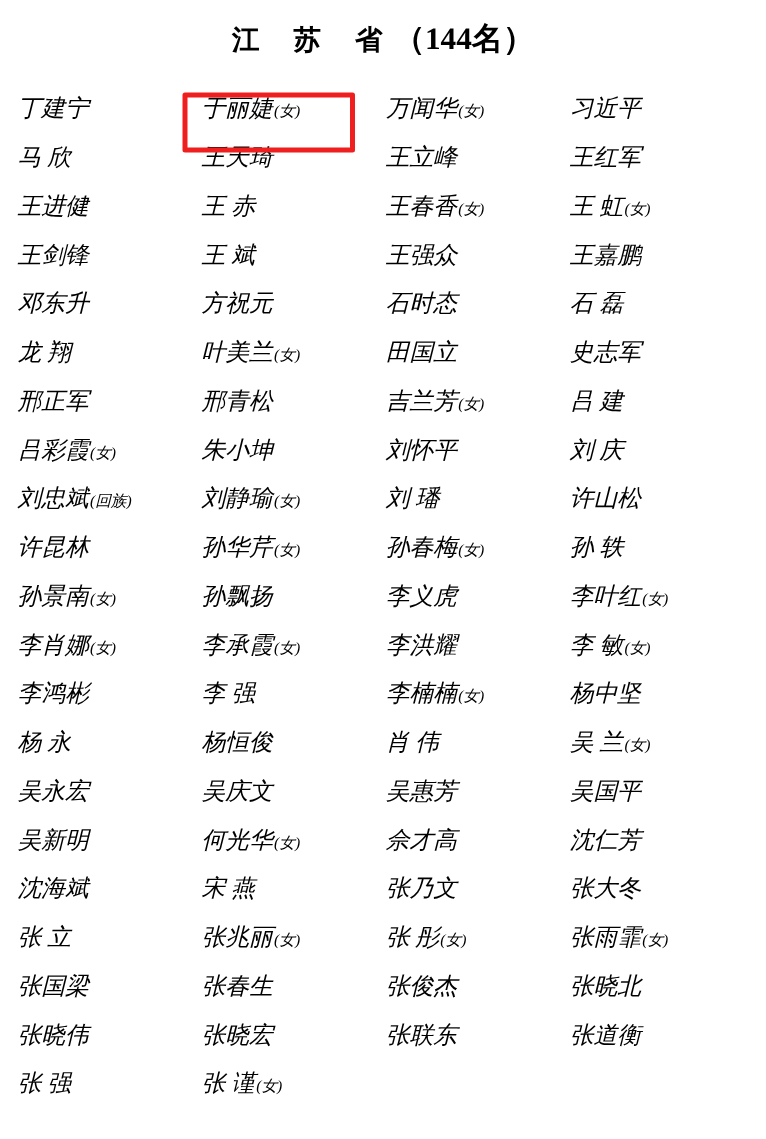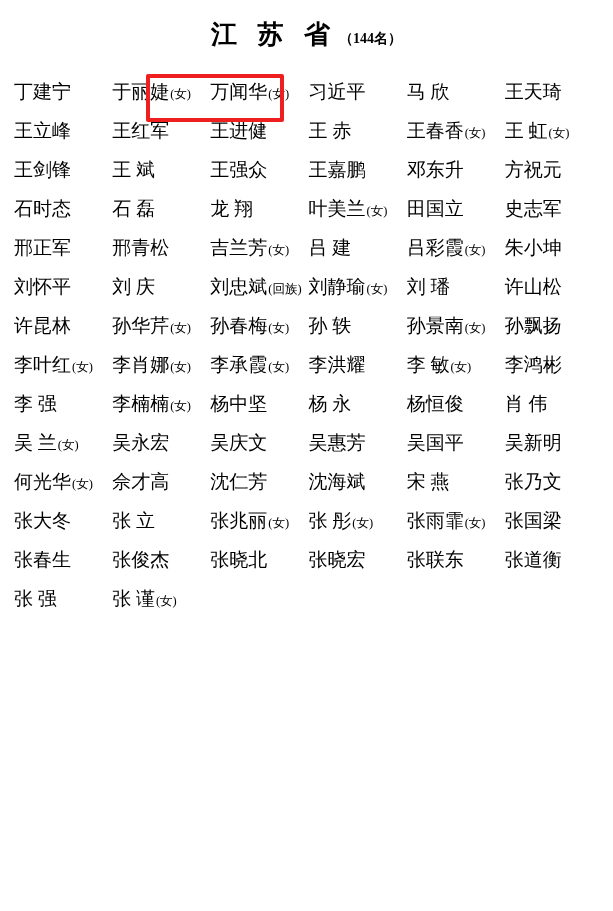--- a/index.html
+++ b/index.html
@@ -22,40 +22,40 @@
     padding: 0;
   }
   .title-row {
     display: flex;
     justify-content: center;
     align-items: baseline;
     padding-top: 14px;
     padding-bottom: 6px;
   }
   .title-main {
-    font-size: 26px;
+    font-size: 22px;
     font-weight: bold;
     letter-spacing: 7px;
-    font-family: Liberation Serif, serif;
+    font-family: Liberation Mono, monospace;
     text-align: center;
   }
   .title-count {
-    font-size: 14px;
+    font-size: 25px;
     font-weight: bold;
     letter-spacing: 0px;
     margin-left: 2px;
-    margin-top: 16px;
   }
   .names-grid {
     margin-top: 14px;
     display: grid;
-    grid-template-columns: repeat(6, 1fr);
+    grid-template-columns: repeat(4, 1fr);
     row-gap: 0px;
     column-gap: 0px;
     padding: 0 10px 0 14px;
+    font-style: italic;
   }
   .cell {
     height: 39px;
     display: flex;
     align-items: center;
     box-sizing: border-box;
     position: relative;
   }
   .cell-inner {
     display: inline-flex;
@@ -314,20 +314,25 @@
           <span class="tag">(女)</span>
         </span>
       </div>
       <div class="cell">
         <span class="cell-inner">
           <span class="name sp1">孙飘扬</span>
         </span>
       </div>
       <div class="cell">
         <span class="cell-inner">
+          <span class="name sp1">李义虎</span>
+        </span>
+      </div>
+      <div class="cell">
+        <span class="cell-inner">
           <span class="name sp1">李叶红</span>
           <span class="tag">(女)</span>
         </span>
       </div>
       <div class="cell">
         <span class="cell-inner">
           <span class="name sp1">李肖娜</span>
           <span class="tag">(女)</span>
         </span>
       </div>
@@ -485,20 +490,25 @@
         </span>
       </div>
       <div class="cell">
         <span class="cell-inner">
           <span class="name sp1">张俊杰</span>
         </span>
       </div>
       <div class="cell">
         <span class="cell-inner">
           <span class="name sp1">张晓北</span>
+        </span>
+      </div>
+      <div class="cell">
+        <span class="cell-inner">
+          <span class="name sp1">张晓伟</span>
         </span>
       </div>
       <div class="cell">
         <span class="cell-inner">
           <span class="name sp1">张晓宏</span>
         </span>
       </div>
       <div class="cell">
         <span class="cell-inner">
           <span class="name sp1">张联东</span>

